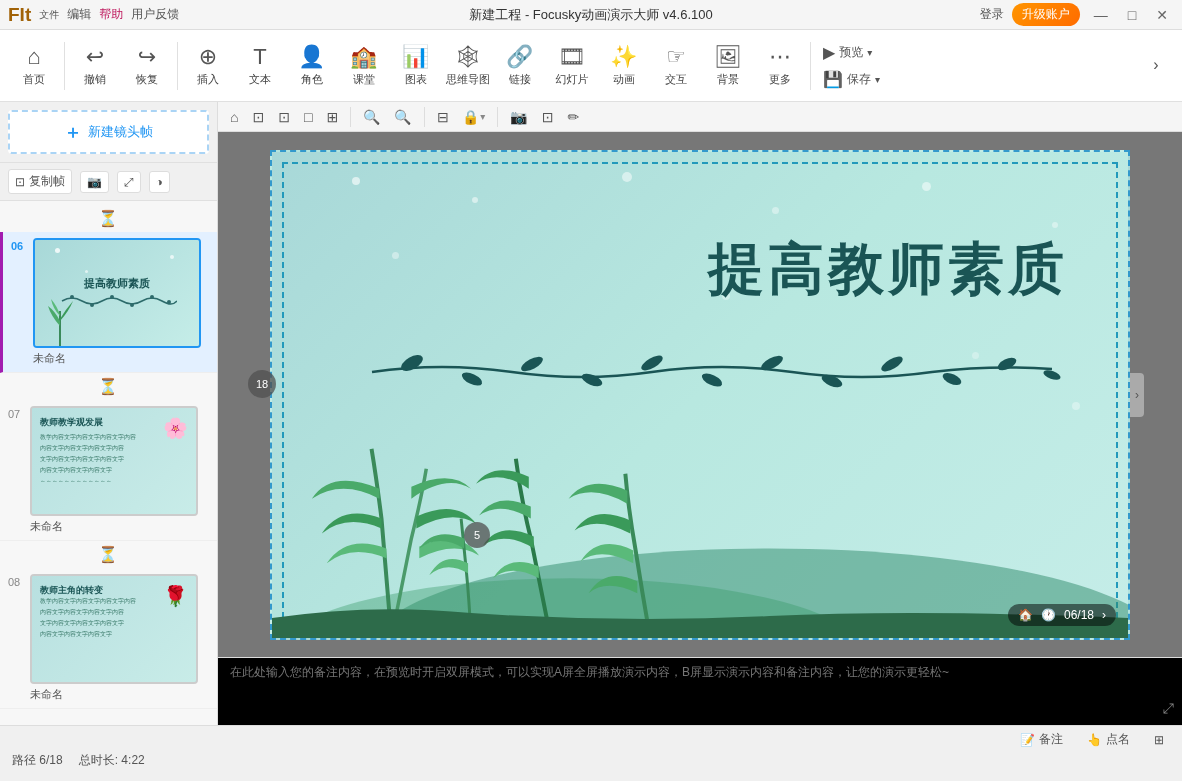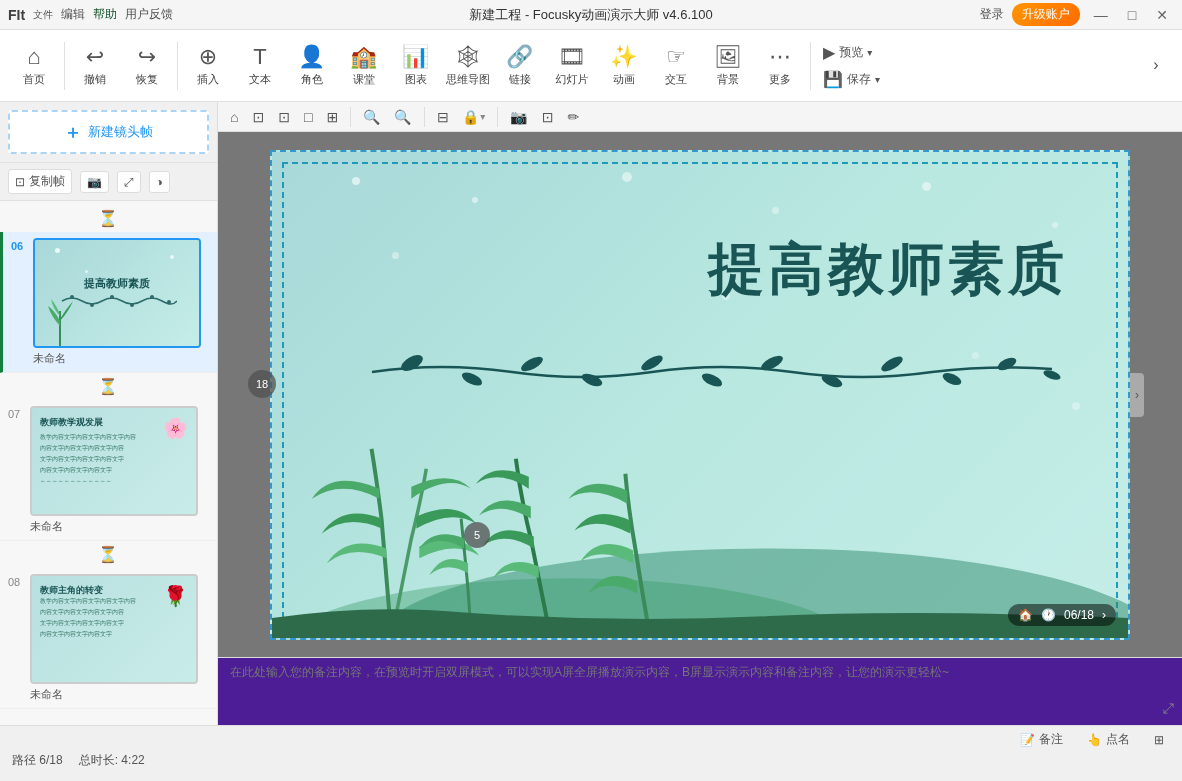--- a/index.html
+++ b/index.html
@@ -124,21 +124,21 @@
       padding: 4px 0;
     }
     .slide-item {
       display: flex;
       align-items: flex-start;
       padding: 6px 8px;
       gap: 6px;
       cursor: pointer;
       border-bottom: 1px solid #eee;
     }
-    .slide-item.active { background: #e3f0ff; border-left: 3px solid #15803d; justify-content: space-between; }
+    .slide-item.active { background: #e3f0ff; border-left: 3px solid #a21caf; justify-content: space-between; }
     .slide-num { font-size: 11px; color: #888; width: 16px; flex-shrink: 0; padding-top: 2px; }
     .slide-num.active { color: #2196F3; font-weight: bold; }
     .slide-thumb-wrap { flex: 1; }
     .slide-thumb {
       width: 168px;
       height: 110px;
       background: #b2e0e0;
       border-radius: 4px;
       border: 2px solid #ccc;
       overflow: hidden;
@@ -263,21 +263,21 @@
       border-radius: 12px;
       font-size: 12px;
       display: flex;
       align-items: center;
       gap: 8px;
     }
 
     
     #notes-area {
       height: 68px;
-      background: #4c1d95;
+      background: #000000;
       border-top: 1px solid #ddd;
       padding: 6px 12px;
       position: relative;
     }
     #notes-area textarea {
       width: 100%;
       height: 46px;
       border: none;
       outline: none;
       resize: none;
@@ -391,24 +391,24 @@
       font-size: 12px;
       color: #555;
     }
     .ps-btn .icon { font-size: 16px; }
   </style>
 </head>
 <body>
 
 <div id="titlebar">
   <div class="left-controls">
-    <span style="font-size:14px;font-weight:bold;color:#404040;">FIt</span>
+    <span style="font-size:19px;font-weight:bold;color:#a16207;">FIt</span>
     <span style="font-size:10px;color:#555;cursor:pointer;">文件</span>
     <span style="font-size:12px;color:#555;cursor:pointer;">编辑</span>
-    <span style="font-size:12px;color:#14532d;cursor:pointer;">帮助</span>
+    <span style="font-size:12px;color:#be185d;cursor:pointer;">帮助</span>
     <span style="font-size:12px;color:#555;cursor:pointer;">用户反馈</span>
   </div>
   <div class="title">新建工程 - Focusky动画演示大师 v4.6.100</div>
   <div class="right-controls">
     <span class="login-btn">登录</span>
     <button class="upgrade-btn">升级账户</button>
     <span class="win-btn">—</span>
     <span class="win-btn">□</span>
     <span class="win-btn close">✕</span>
   </div>

